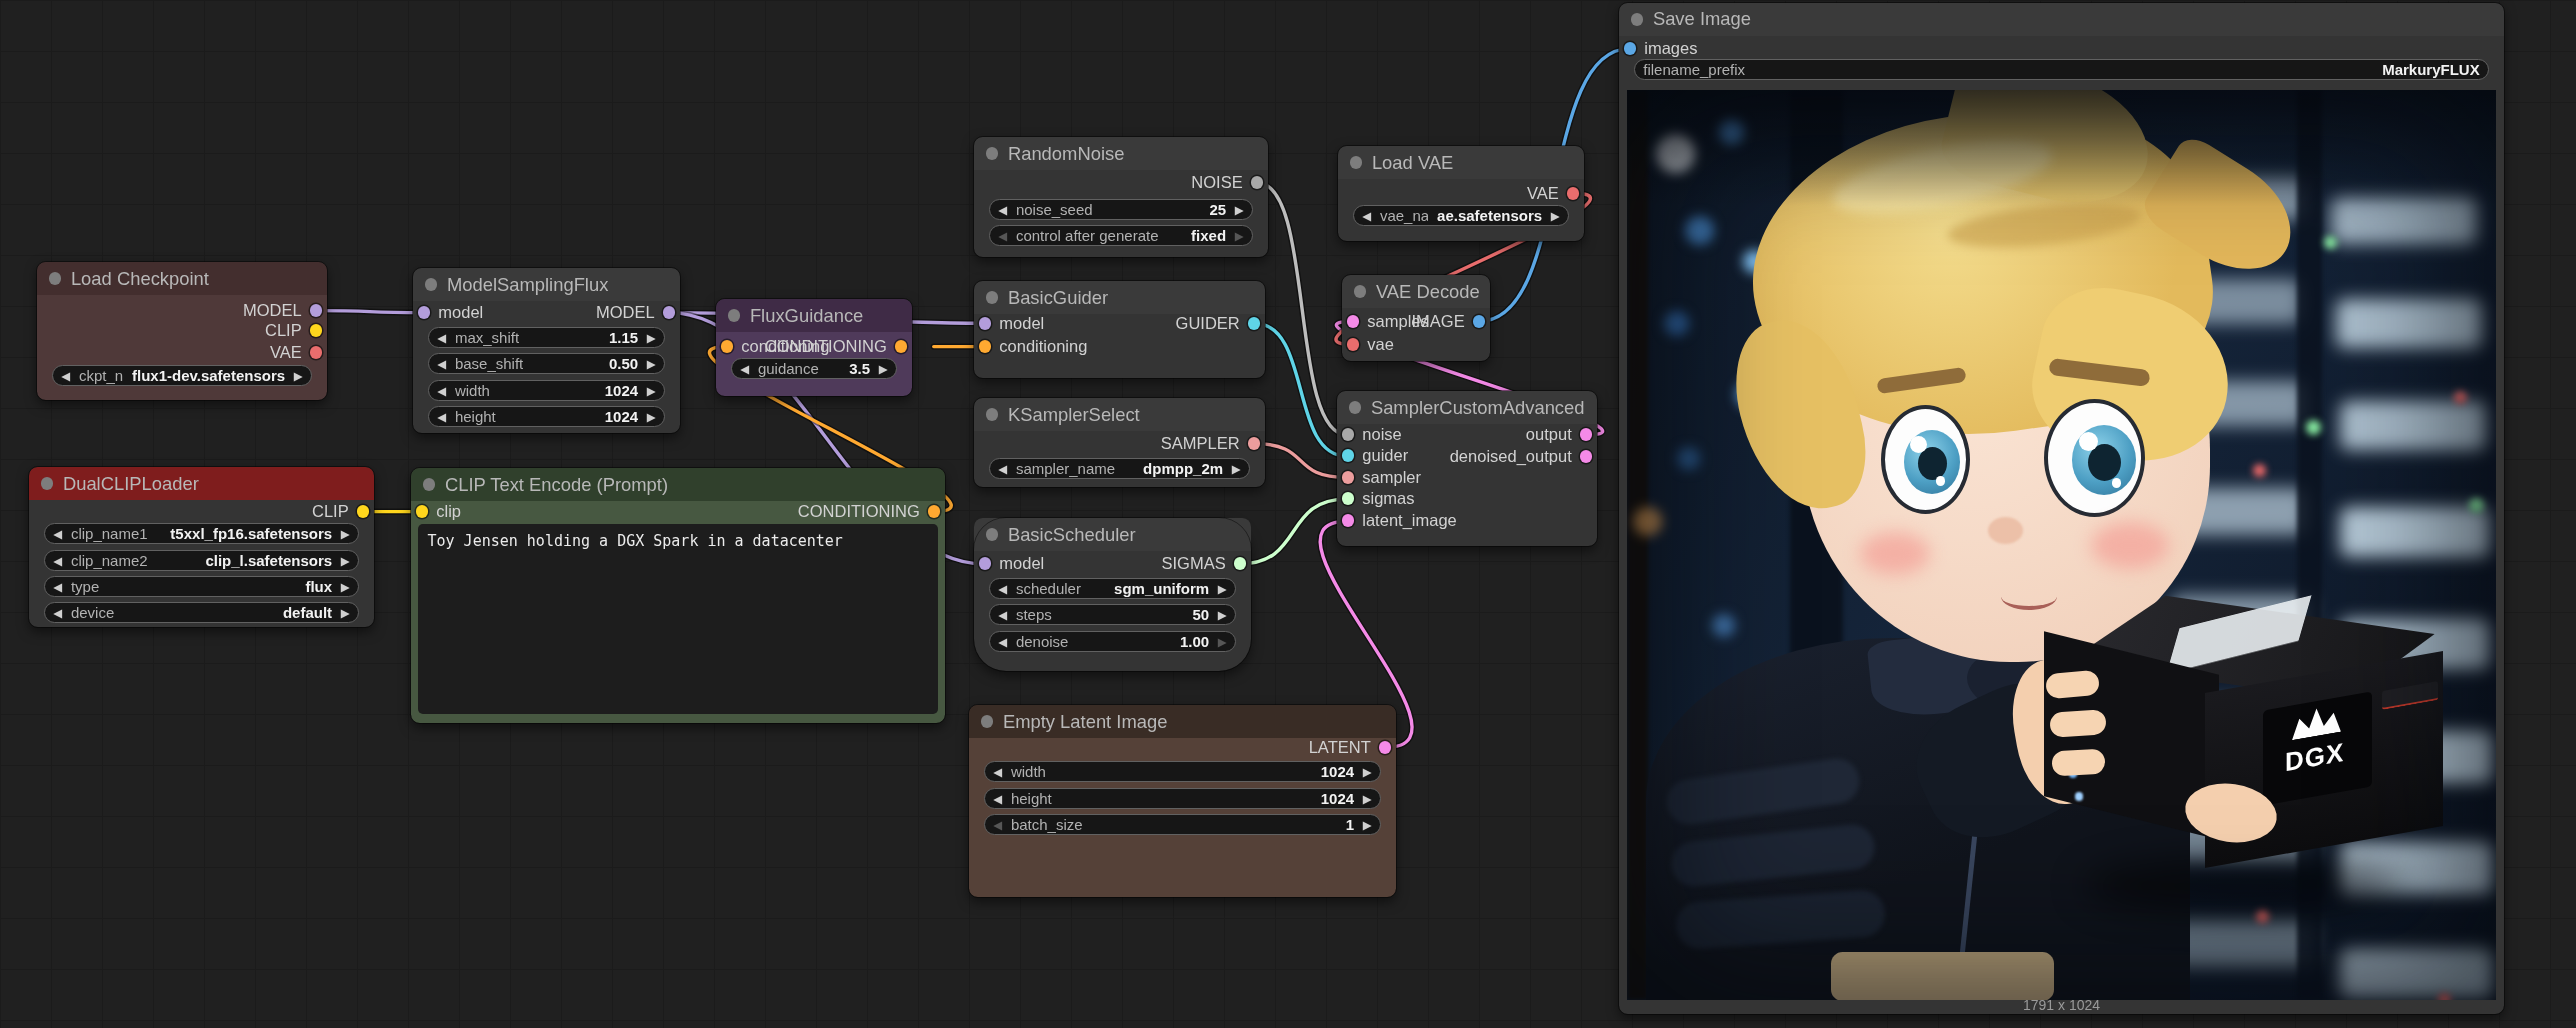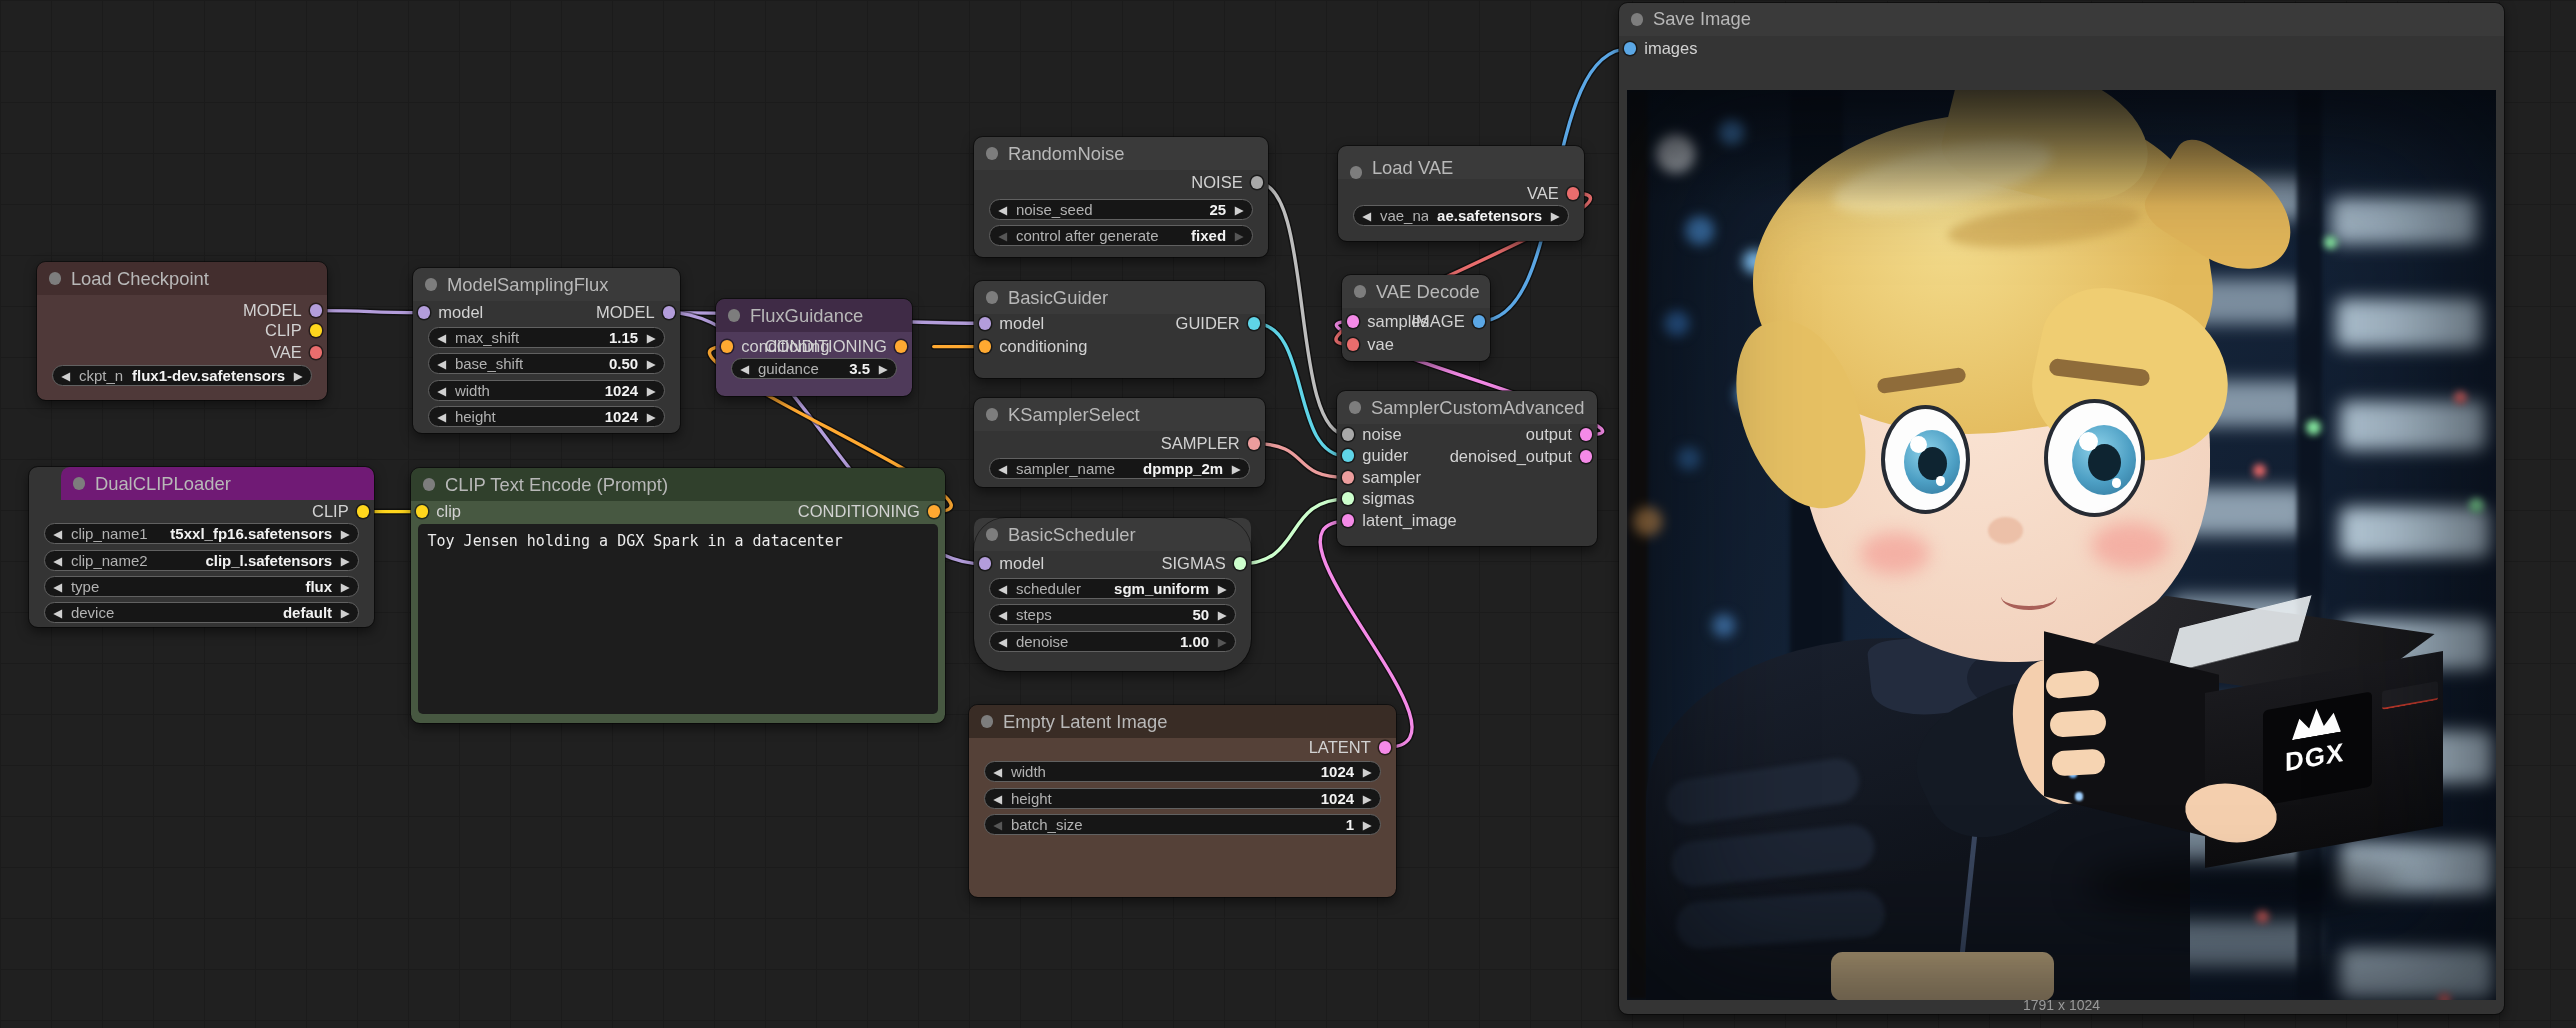--- a/index.html
+++ b/index.html
@@ -96,21 +96,21 @@
         <div class="slotlabel">VAE</div>
       </div>
       <div class="widget" style="top: 103px;">
         <div class="warrow">◀</div>
         <div class="wlabel">ckpt_name</div>
         <div class="wvalue">flux1-dev.safetensors</div>
         <div class="warrow">▶</div>
       </div>
     </div>
     <div class="node" style="left: 29px; top: 467px; width: 345px; height: 160px; background: rgb(52, 52, 52);">
-      <div class="titlebar" style="background: #701a75; margin-left: 32px;">
+      <div class="titlebar" style="background: #7f1d1d;">
         <div class="titledot"></div>
         <div class="titletext">DualCLIPLoader</div>
       </div>
       <div class="slot out" style="top: 34px;">
         <div class="slotdot" style="background: rgb(255, 214, 29);"></div>
         <div class="slotlabel">CLIP</div>
       </div>
       <div class="widget" style="top: 56px;">
         <div class="warrow">◀</div>
         <div class="wlabel">clip_name1</div>
@@ -319,21 +319,21 @@
         <div class="warrow">▶</div>
       </div>
       <div class="widget" style="top: 109px;">
         <div class="warrow dim">◀</div>
         <div class="wlabel">batch_size</div>
         <div class="wvalue">1</div>
         <div class="warrow">▶</div>
       </div>
     </div>
     <div class="node" style="left: 1338px; top: 146px; width: 246px; height: 95px; background: rgb(52, 52, 52);">
-      <div class="titlebar" style="background: rgb(58, 58, 58); align-items: flex-end;">
+      <div class="titlebar" style="background: rgb(58, 58, 58);">
         <div class="titledot"></div>
         <div class="titletext">Load VAE</div>
       </div>
       <div class="slot out" style="top: 37px;">
         <div class="slotdot" style="background: rgb(233, 109, 109);"></div>
         <div class="slotlabel">VAE</div>
       </div>
       <div class="widget" style="top: 59px;">
         <div class="warrow">◀</div>
         <div class="wlabel">vae_name</div>
@@ -394,20 +394,24 @@
       </div>
     </div>
     <div class="node" style="left: 1619px; top: 2.9px; width: 885px; height: 1011px; background: rgb(52, 52, 52);">
       <div class="titlebar" style="background: rgb(58, 58, 58);">
         <div class="titledot"></div>
         <div class="titletext">Save Image</div>
       </div>
       <div class="slot in" style="top: 35px;">
         <div class="slotdot" style="background: rgb(91, 167, 229);"></div>
         <div class="slotlabel">images</div>
+      </div>
+      <div class="widget" style="top: 56px;">
+        <div class="wlabel">filename_prefix</div>
+        <div class="wvalue">MarkuryFLUX</div>
       </div>
 <div class="preview">
 
   <div class="beam" style="left:0;width:21.4px;background:#17110b"></div>
   <div class="bk" style="left:29px;top:44px;width:39px;height:39px;background:#eef4fa;opacity:.95"></div>
   <div class="bk" style="left:92px;top:29px;width:25px;height:25px;background:#4e95dd"></div>
   <div class="bk" style="left:58px;top:126px;width:29px;height:29px;background:#3d74ad"></div>
   <div class="bk" style="left:116px;top:160px;width:23px;height:23px;background:#7fc0f2"></div>
   <div class="bk" style="left:37px;top:221px;width:25px;height:25px;background:#2c5c94"></div>
   <div class="bk" style="left:109px;top:291px;width:27px;height:27px;background:#5f9fd8"></div>

